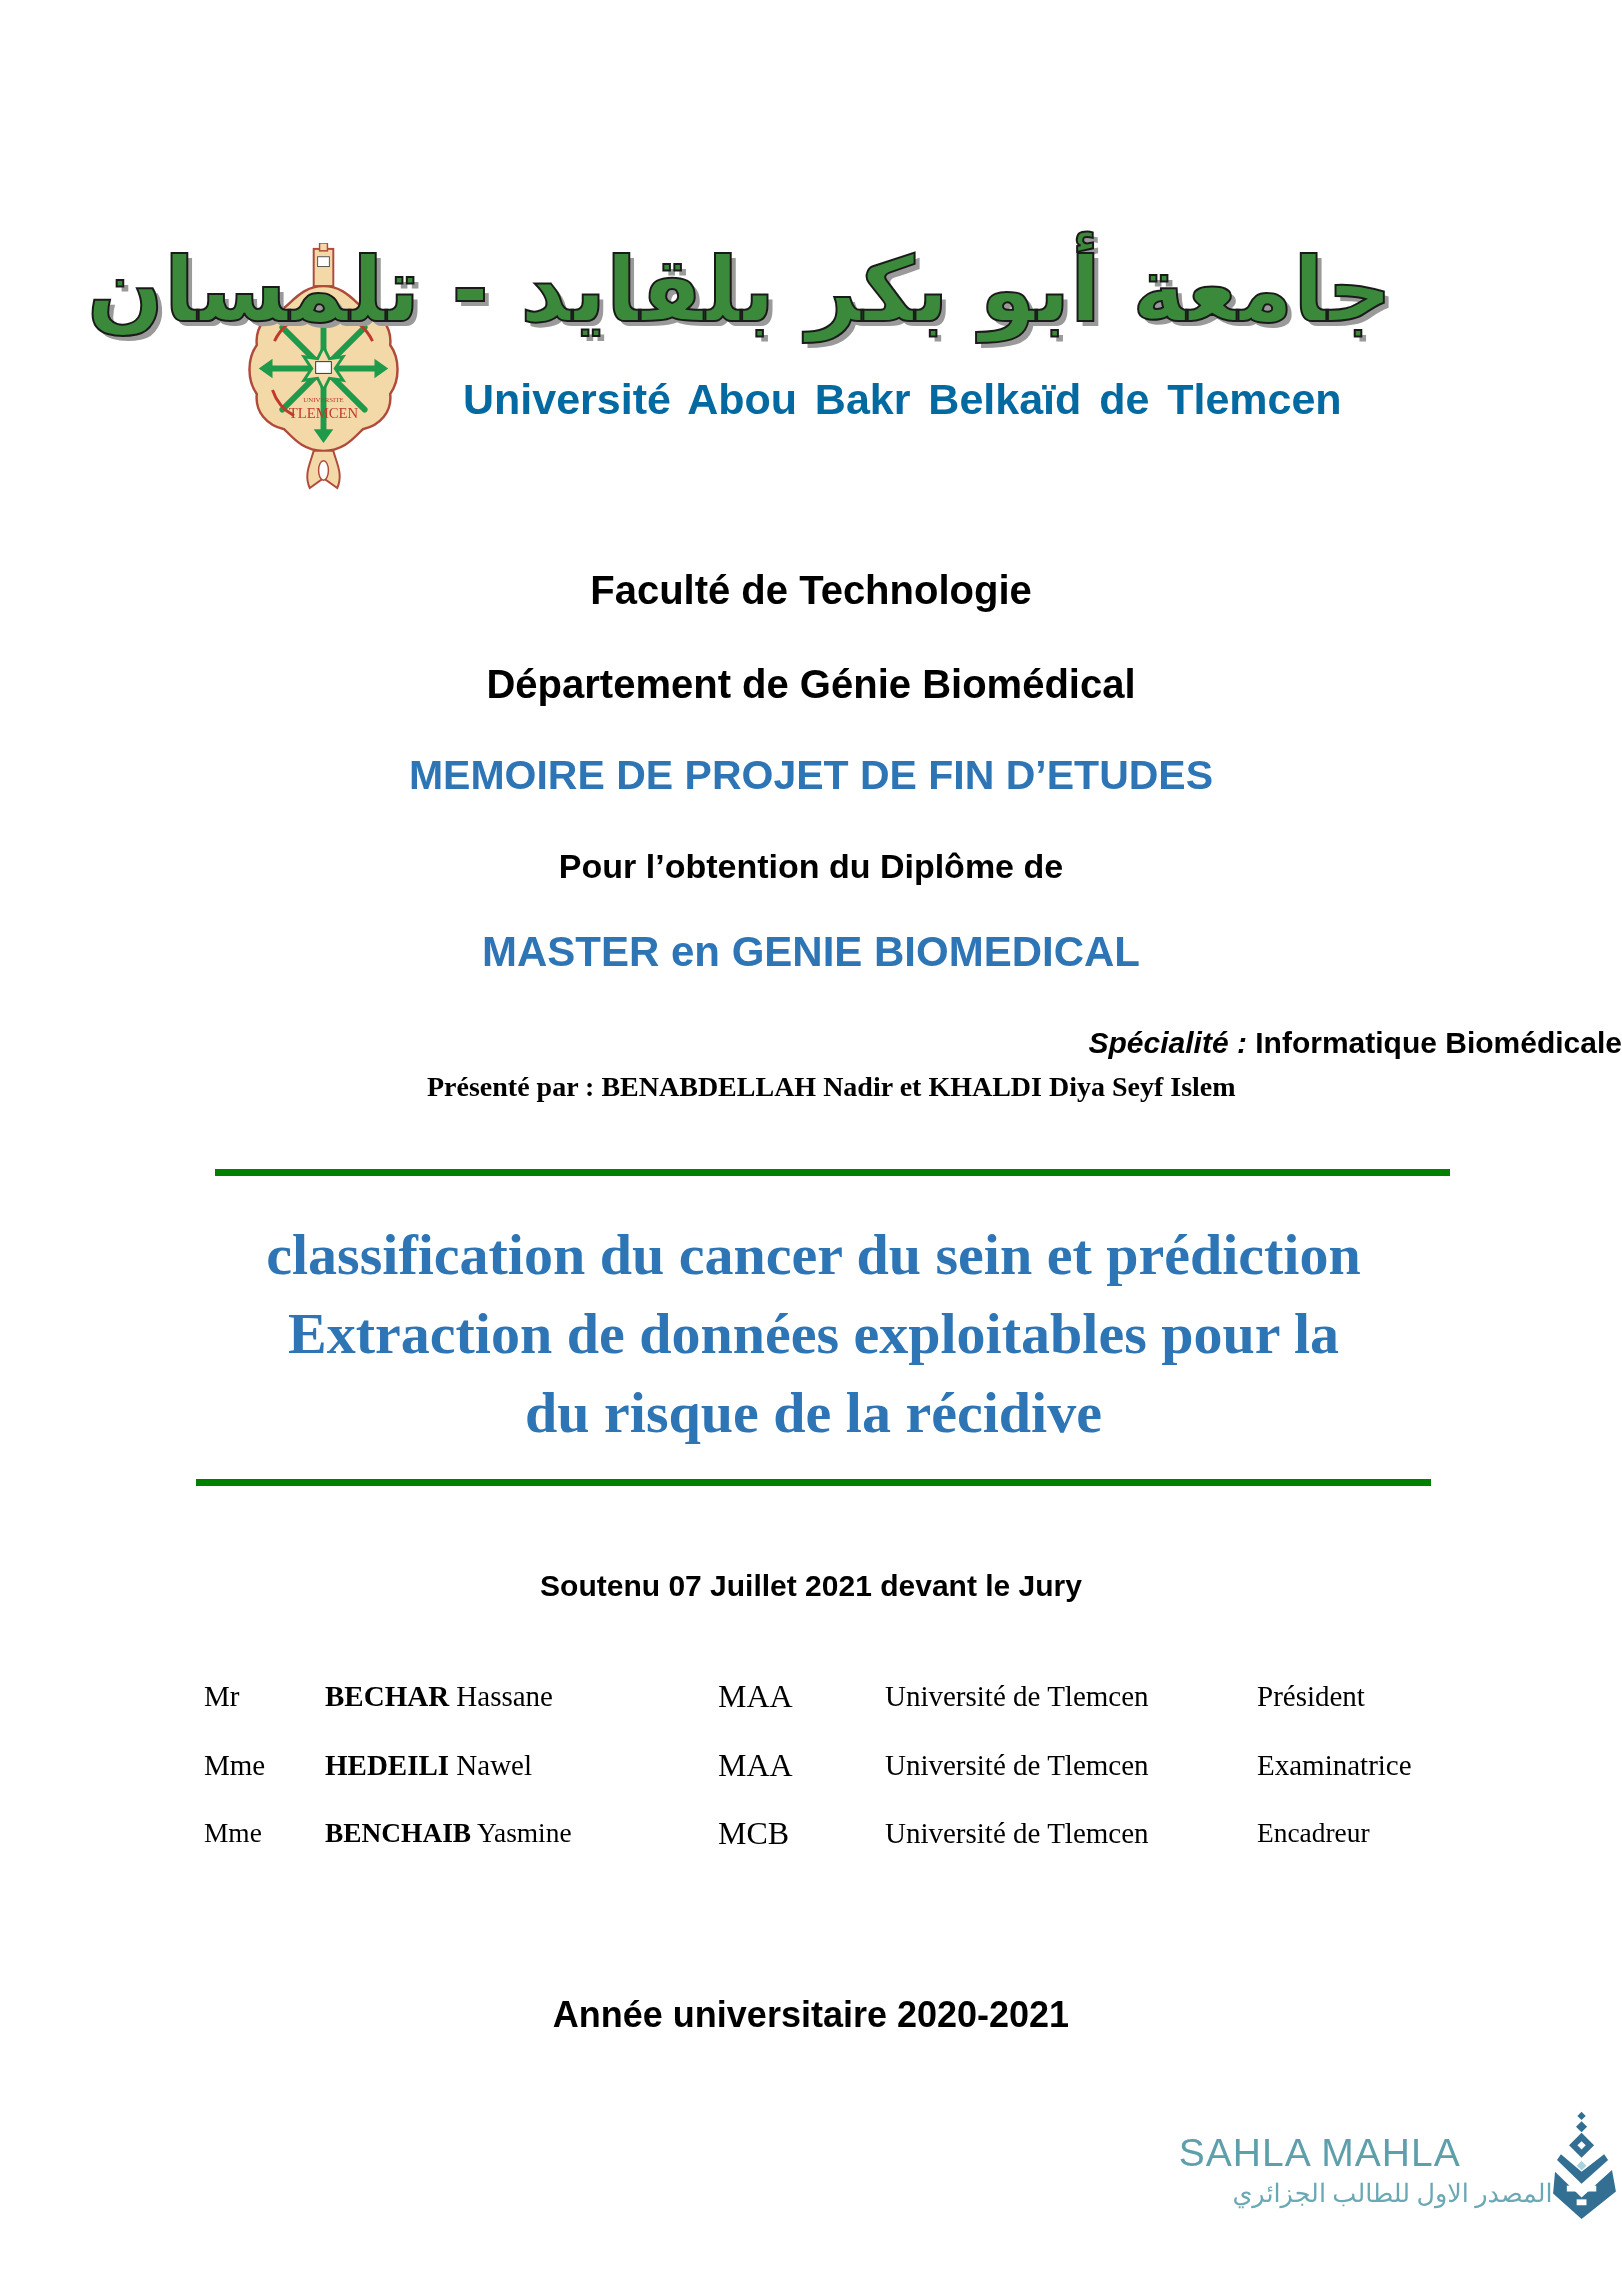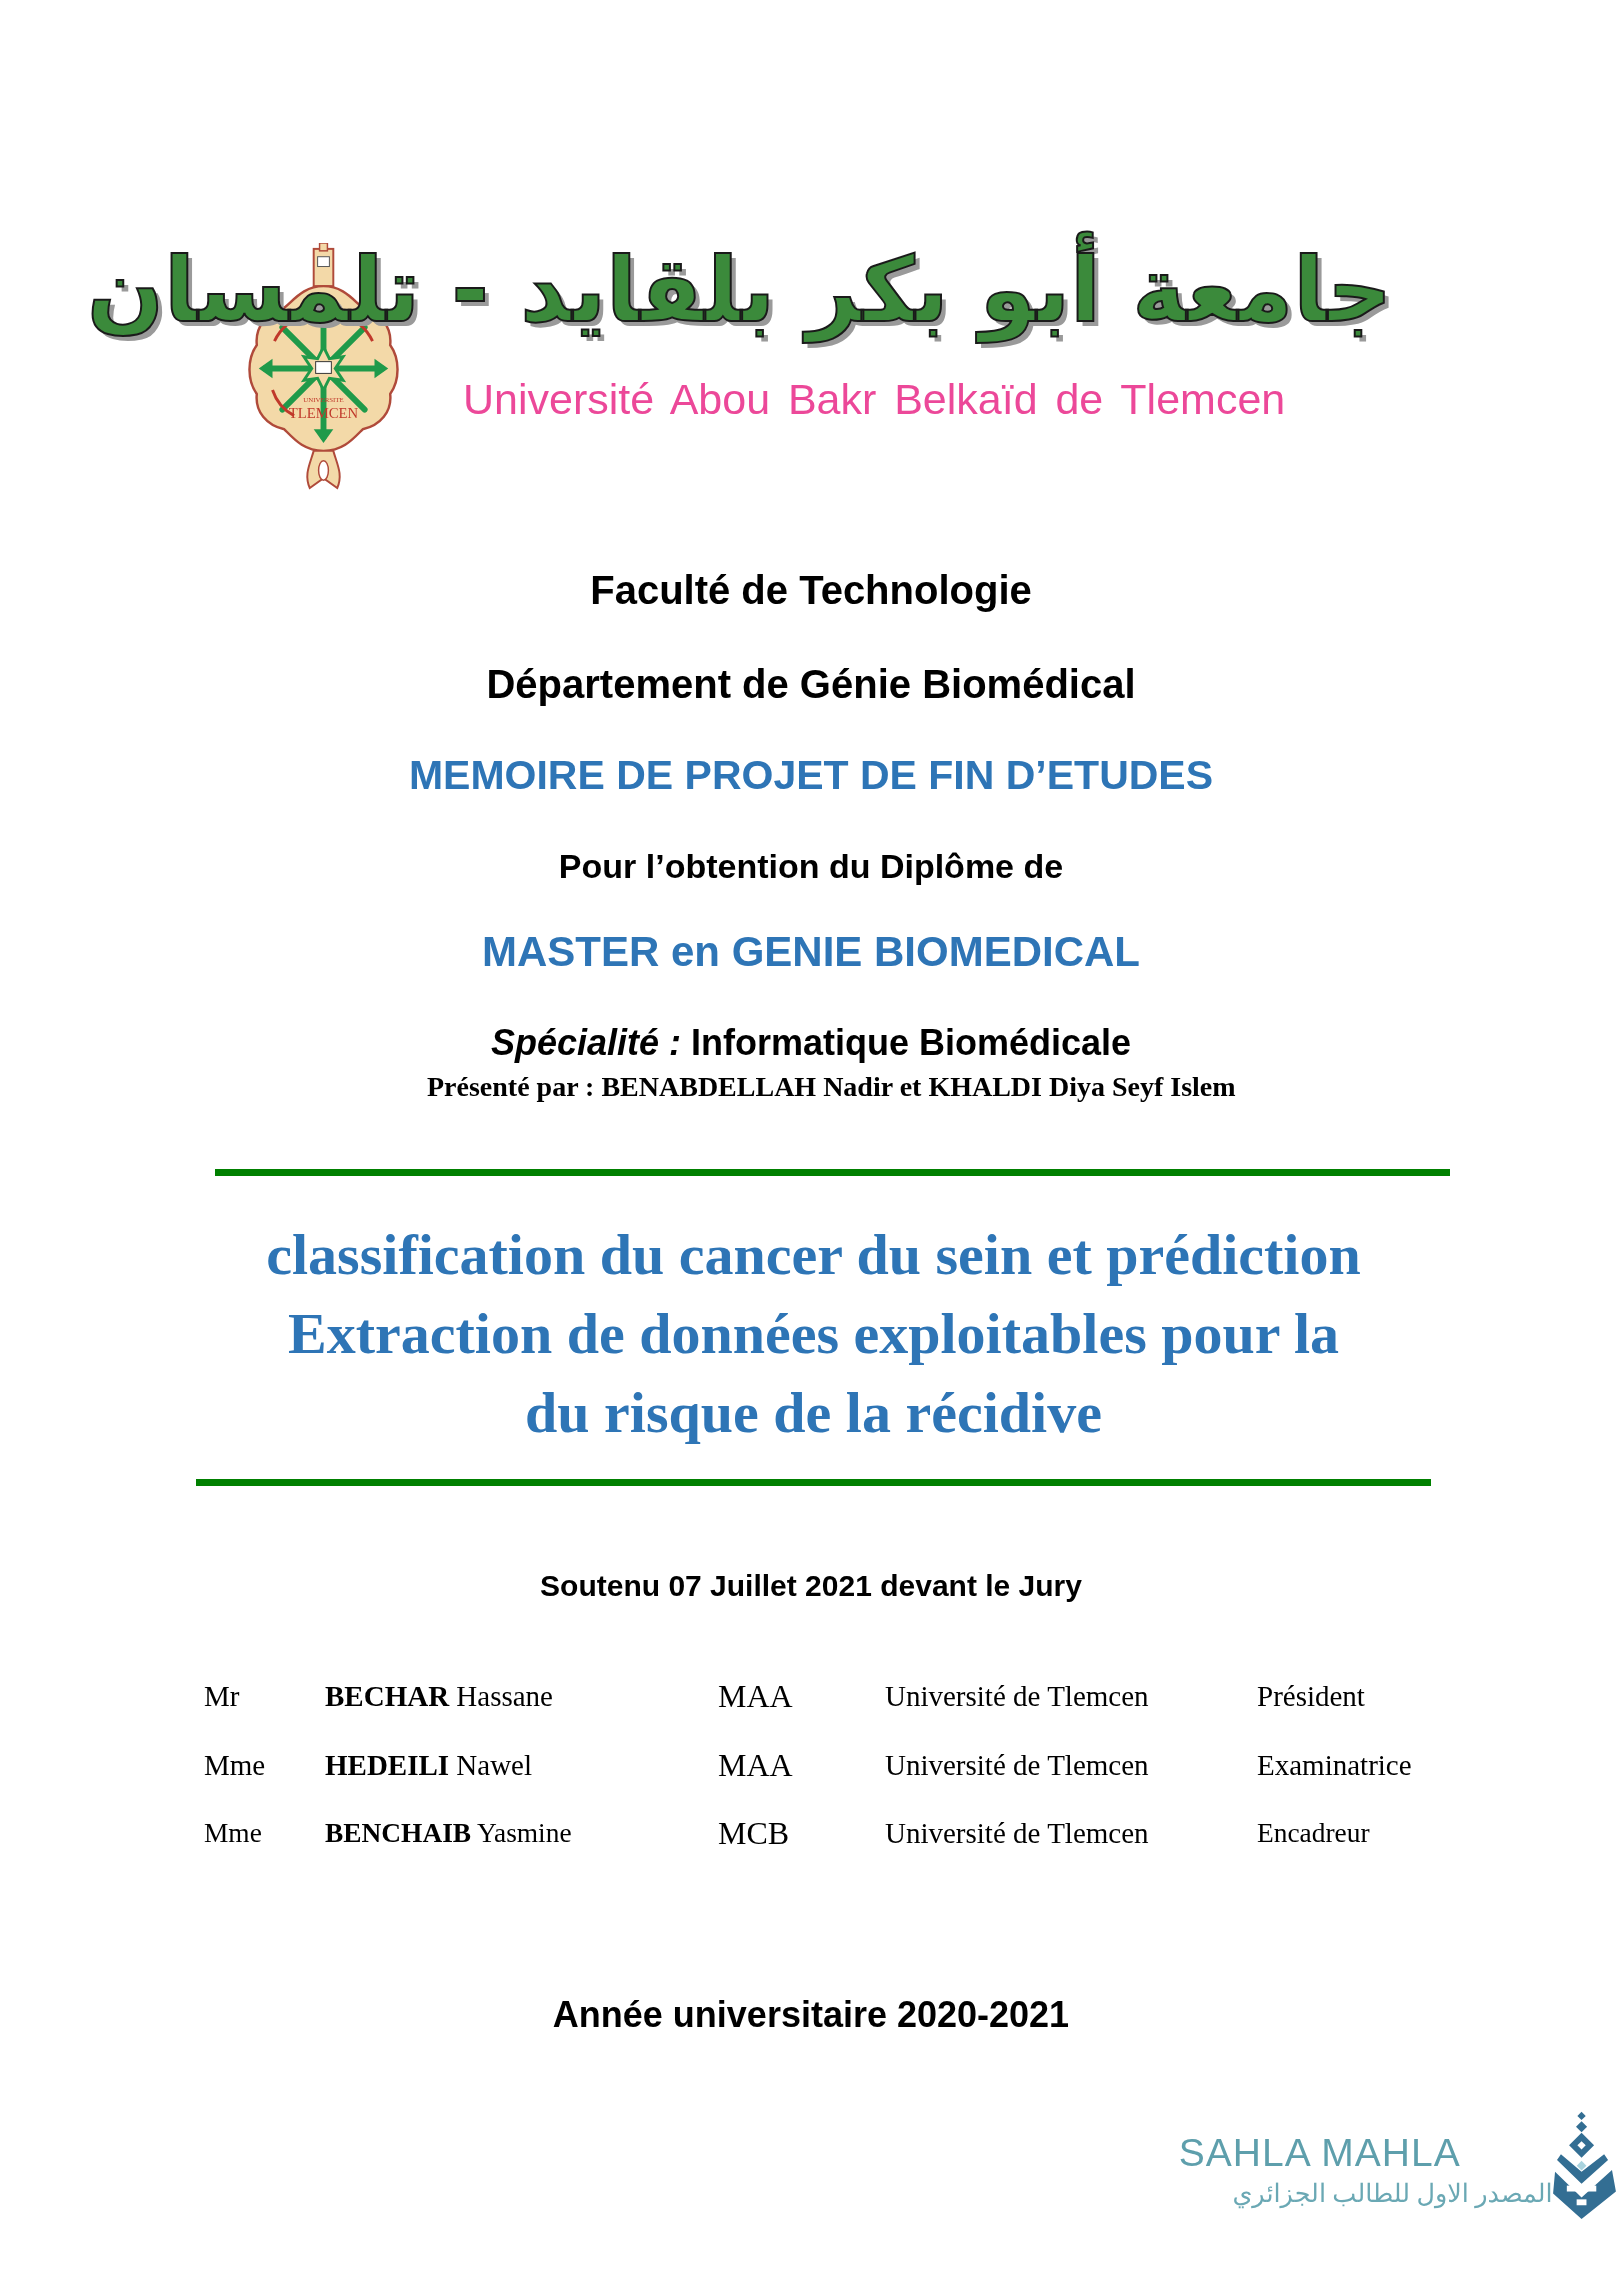--- a/index.html
+++ b/index.html
@@ -15,33 +15,33 @@
     left: 461px; top: 231px; width: 931px; height: 118px;
     font-family: "DejaVu Sans", sans-serif; font-weight: bold;
     font-size: 90px; line-height: 118px; text-align: left; direction: rtl;
     color: #3b8a3b;
     -webkit-text-stroke: 2px #1a1a1a;
     text-shadow: 4.9px 4.9px 0 #9a9a9a;
     white-space: nowrap;
     letter-spacing: -2px;
   }
   #university-name {
-    left: 463px; top: 374px; font-size: 43px; font-weight: normal; color: #ec4899;
+    left: 463px; top: 374px; font-size: 43px; font-weight: bold; color: #0369a1;
     word-spacing: 5.9px; white-space: nowrap; line-height: 51px;
   }
 
   .line-black { color: #000; font-weight: bold; }
   .line-blue { color: #2e75b6; font-weight: bold; }
 
   #faculty   { top: 523px; font-size: 40px; line-height: 49px; }
   #department{ top: 617px; font-size: 40px; line-height: 49px; }
   #memoire   { top: 708px; font-size: 41px; line-height: 49px; }
   #pour      { top: 802px; font-size: 34px; line-height: 43px; }
   #master    { top: 884px; font-size: 42px; line-height: 49px; }
-  #specialite{ top: 976px; font-size: 36px; line-height: 47px; }
+  #specialite{ top: 976px; font-size: 30px; line-height: 47px; text-align: right; }
   #specialite .ital { font-style: italic; }
   #presente  { left: 427px; top: 1069px; font-size: 28px; line-height: 35px; font-weight: bold; color: #000; white-space: nowrap; }
 
   .green-rule { background: #008000; height: 6.9px; }
   #rule-top { left: 215px; top: 1169px; width: 1235px; }
   #rule-bottom { left: 196px; top: 1479px; width: 1235px; }
 
   #thesis-title {
     left: 186px; top: 1215px; width: 1255px; text-align: center;
     font-size: 58px; line-height: 79px; font-weight: bold; color: #2e75b6;

